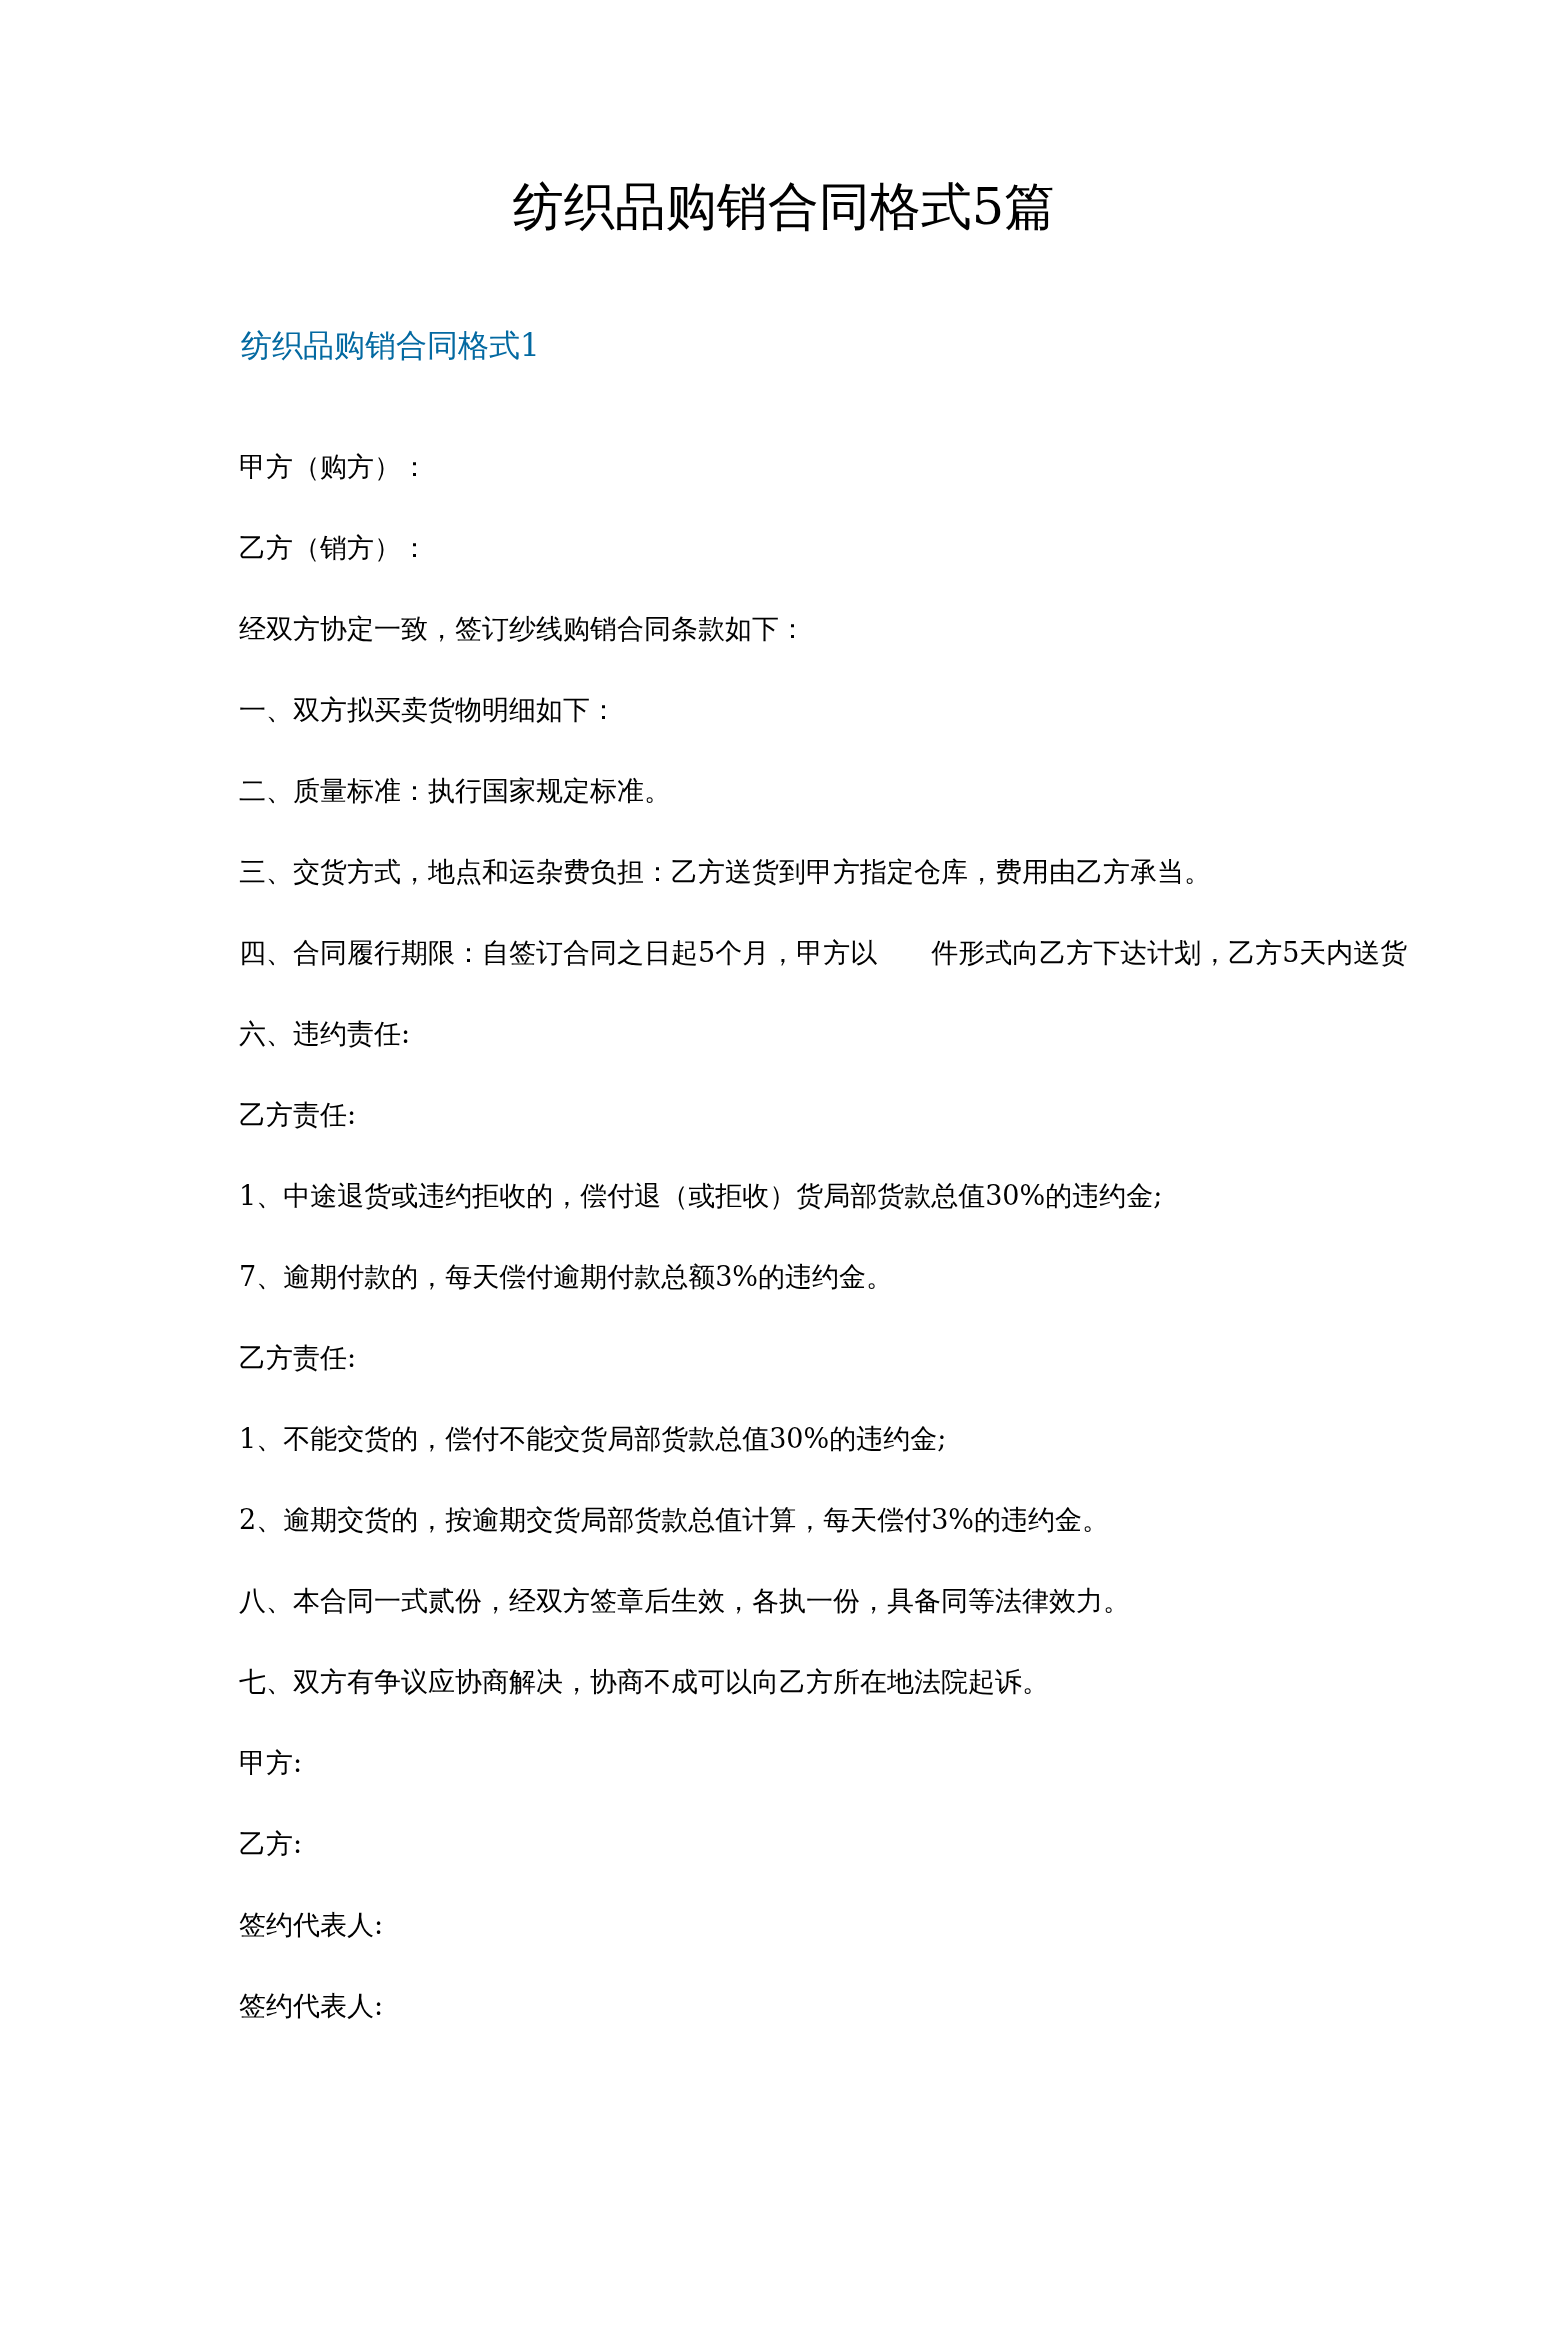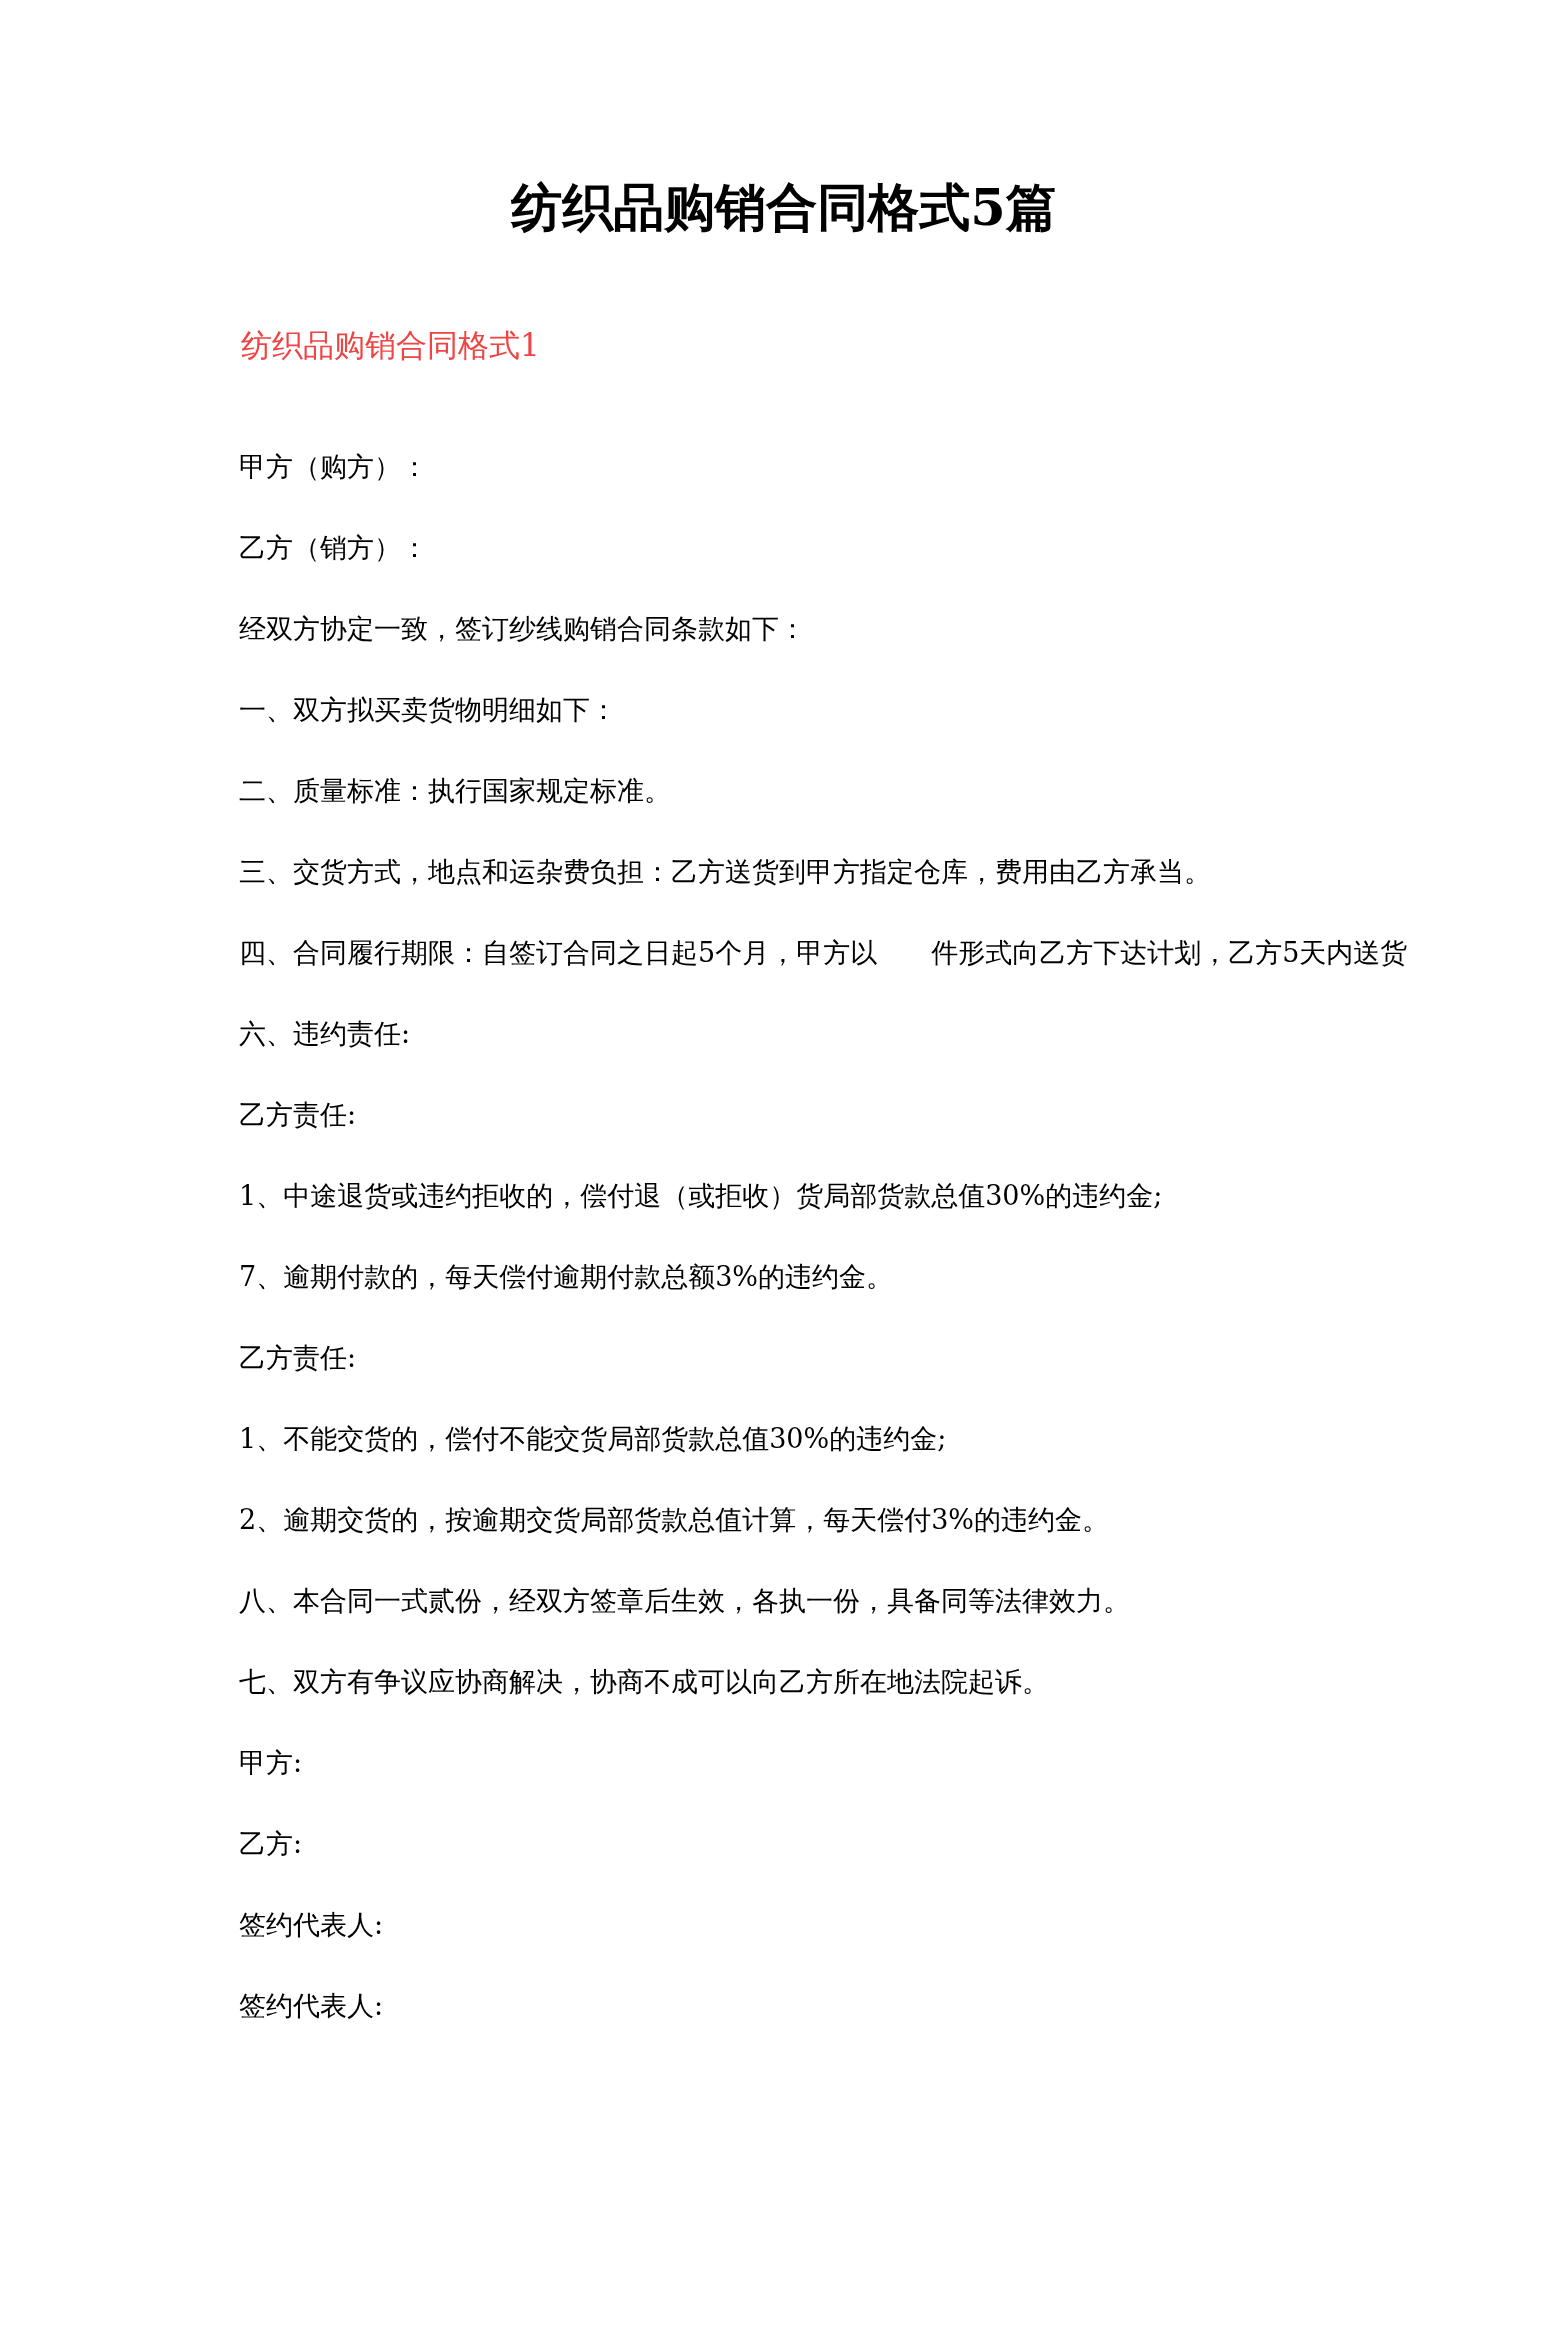--- a/index.html
+++ b/index.html
@@ -17,21 +17,21 @@
     overflow: hidden;
     font-family: "DejaVu Serif", "Liberation Serif", serif;
     color: #000000;
   }
   .doc-title {
     margin: 0;
     padding-top: 175px;
     text-align: center;
     font-size: 51px;
     line-height: 64px;
-    font-weight: bold;
+    font-weight: normal;
     letter-spacing: 0;
   }
   .doc-subtitle {
     margin: 87px 0 0 241px;
     font-size: 31px;
     line-height: 38px;
     font-weight: normal;
     
   }
   .body-block {
@@ -54,21 +54,21 @@
   .para.sig-last {
     margin-top: 14px;
   }
 </style>
 </head>
 <body>
 
 <div class="page" style="color: rgb(0, 0, 0); background: rgb(255, 255, 255);">
   <h1 class="doc-title">纺织品购销合同格式5篇</h1>
 
-  <h2 class="doc-subtitle" style="color: #ef4444;">纺织品购销合同格式1</h2>
+  <h2 class="doc-subtitle" style="color: #0369a1;">纺织品购销合同格式1</h2>
 
   <div class="body-block">
       <p class="para">甲方（购方）：</p>
       <p class="para">乙方（销方）：</p>
       <p class="para">经双方协定一致，签订纱线购销合同条款如下：</p>
       <p class="para">一、双方拟买卖货物明细如下：</p>
       <p class="para">二、质量标准：执行国家规定标准。</p>
       <p class="para">三、交货方式，地点和运杂费负担：乙方送货到甲方指定仓库，费用由乙方承当。</p>
       <p class="para">四、合同履行期限：自签订合同之日起5个月，甲方以　　件形式向乙方下达计划，乙方5天内送货</p>
       <p class="para">六、违约责任:</p>

